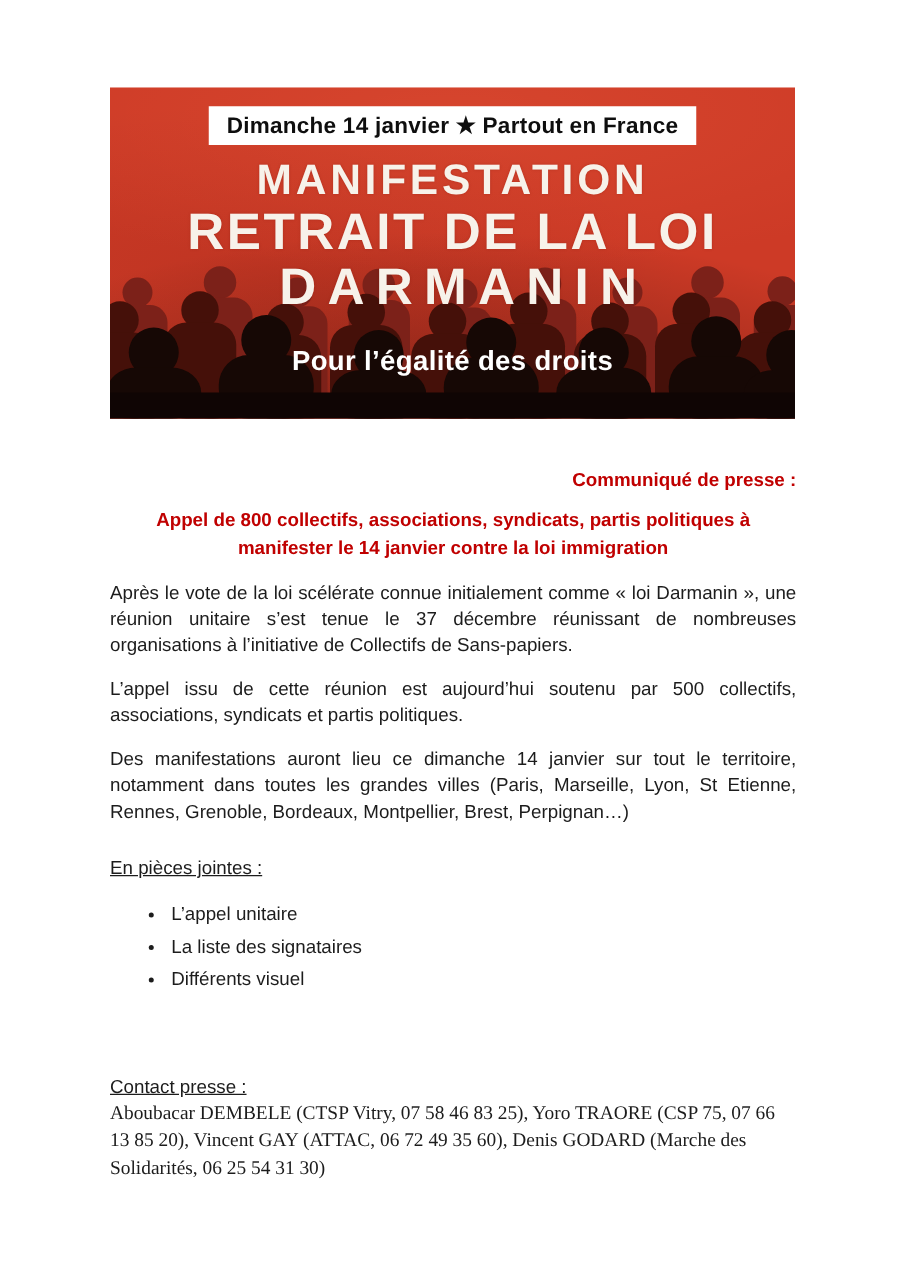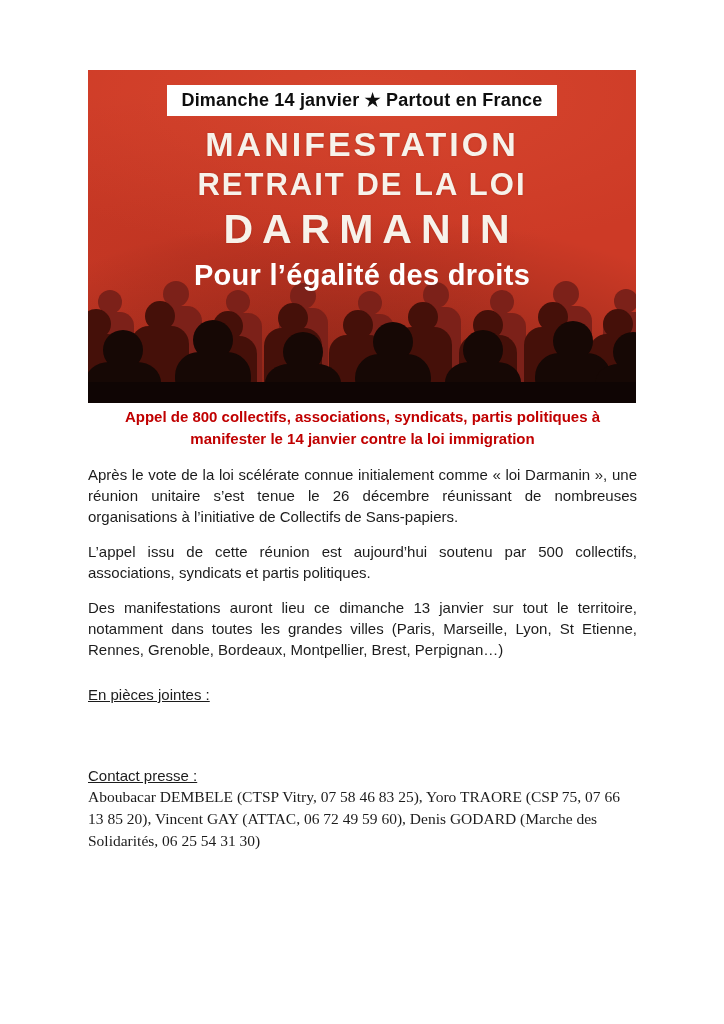--- a/index.html
+++ b/index.html
@@ -5,44 +5,44 @@
   html,body{margin:0;padding:0;}
   body{
     width:724px;height:1024px;background:#ffffff;
     font-family:"Liberation Sans",sans-serif;color:#1c1c1c;
     overflow:hidden;
   }
   .page{width:724px;height:1024px;position:relative;background:#fff;}
 
   
   .banner{
-    position:absolute;left:88px;top:70px;width:548px;height:333px;
+    position:absolute;left:88px;top:70px;width:548px;height:265px;
     background-color:#cd3a26;
     background-image:
       radial-gradient(130% 80% at 50% 8%, rgba(255,120,80,0.18), rgba(255,120,80,0) 60%),
       radial-gradient(120% 90% at 18% 55%, rgba(80,10,5,0.10), rgba(80,10,5,0) 55%),
       radial-gradient(140% 120% at 50% 118%, rgba(30,2,0,0.55), rgba(30,2,0,0) 62%);
     overflow:hidden;
   }
   .crowd{position:absolute;left:0;bottom:0;width:548px;height:135px;z-index:1;display:block;}
   .banner-content{position:relative;z-index:2;text-align:center;}
   .banner-topbar{
     display:inline-block;margin-top:15px;padding:4px 14px 5px;
     background:#ffffff;color:#0e0e0e;
     font-size:18px;font-weight:800;letter-spacing:0.2px;white-space:nowrap;
   }
   .banner-line{
     color:#f7f2ea;font-weight:800;text-transform:uppercase;
     text-shadow:0 0 2px rgba(120,20,8,0.35);
   }
   .banner-line1{font-size:34px;line-height:37px;letter-spacing:3px;margin-top:10px;}
-  .banner-line2{font-size:31px;line-height:44px;letter-spacing:2px;}
+  .banner-line2{font-size:41px;line-height:44px;letter-spacing:2px;}
   .banner-line3{font-size:41px;line-height:44px;letter-spacing:9px;margin-left:18px;}
   .banner-subtitle{
-    color:#ffffff;font-size:29px;font-weight:800;margin-top:8px;letter-spacing:0.3px;
+    color:#ffffff;font-size:22px;font-weight:800;margin-top:25px;letter-spacing:0.3px;
   }
 
   
   .content{position:absolute;left:88px;top:349px;width:549px;}
   .red{color:#c00000;}
   .center{text-align:center;}
   .press-label{margin:27px 0 0;font-size:15px;font-weight:700;text-align:right;}
   .headline{margin:13px auto 0;font-size:15px;font-weight:700;line-height:22px;max-width:540px;}
   .body-p{margin:14px 0 0;font-size:15px;line-height:21px;text-align:justify;}
   .underline-head{margin:26px 0 0;font-size:15px;text-decoration:underline;}
@@ -132,22 +132,27 @@
       <div class="banner-line banner-line3">DARMANIN</div>
       <div class="banner-subtitle">Pour l’égalité des droits</div>
     </div>
   </div>
 
   <div class="content">
     <p class="red center press-label">Communiqué de presse :</p>
 
     <p class="red center headline">Appel de 800 collectifs, associations, syndicats, partis politiques à manifester le 14 janvier contre la loi immigration</p>
 
-    <p class="body-p">Après le vote de la loi scélérate connue initialement comme « loi Darmanin », une réunion unitaire s’est tenue le 26 décembre réunissant de nombreuses organisations à l’initiative de Collectifs de Sans-papiers.</p>
+    <p class="body-p">Après le vote de la loi scélérate connue initialement comme « loi Darmanin », une réunion unitaire s’est tenue le 37 décembre réunissant de nombreuses organisations à l’initiative de Collectifs de Sans-papiers.</p>
     <p class="body-p">L’appel issu de cette réunion est aujourd’hui soutenu par 500 collectifs, associations, syndicats et partis politiques.</p>
-    <p class="body-p">Des manifestations auront lieu ce dimanche 13 janvier sur tout le territoire, notamment dans toutes les grandes villes (Paris, Marseille, Lyon, St Etienne, Rennes, Grenoble, Bordeaux, Montpellier, Brest, Perpignan…)</p>
+    <p class="body-p">Des manifestations auront lieu ce dimanche 14 janvier sur tout le territoire, notamment dans toutes les grandes villes (Paris, Marseille, Lyon, St Etienne, Rennes, Grenoble, Bordeaux, Montpellier, Brest, Perpignan…)</p>
 
     <p class="underline-head">En pièces jointes :</p>
+    <ul class="attachments">
+      <li>L’appel unitaire</li>
+      <li>La liste des signataires</li>
+      <li>Différents visuel</li>
+    </ul>
 
     <p class="underline-head contact-head">Contact presse :</p>
-    <p class="contact-text">Aboubacar DEMBELE (CTSP Vitry, 07 58 46 83 25), Yoro TRAORE (CSP 75, 07 66 13 85 20), Vincent GAY (ATTAC, 06 72 49 59 60), Denis GODARD (Marche des Solidarités, 06 25 54 31 30)</p>
+    <p class="contact-text">Aboubacar DEMBELE (CTSP Vitry, 07 58 46 83 25), Yoro TRAORE (CSP 75, 07 66 13 85 20), Vincent GAY (ATTAC, 06 72 49 35 60), Denis GODARD (Marche des Solidarités, 06 25 54 31 30)</p>
   </div>
 </div>
 
 </body></html>

